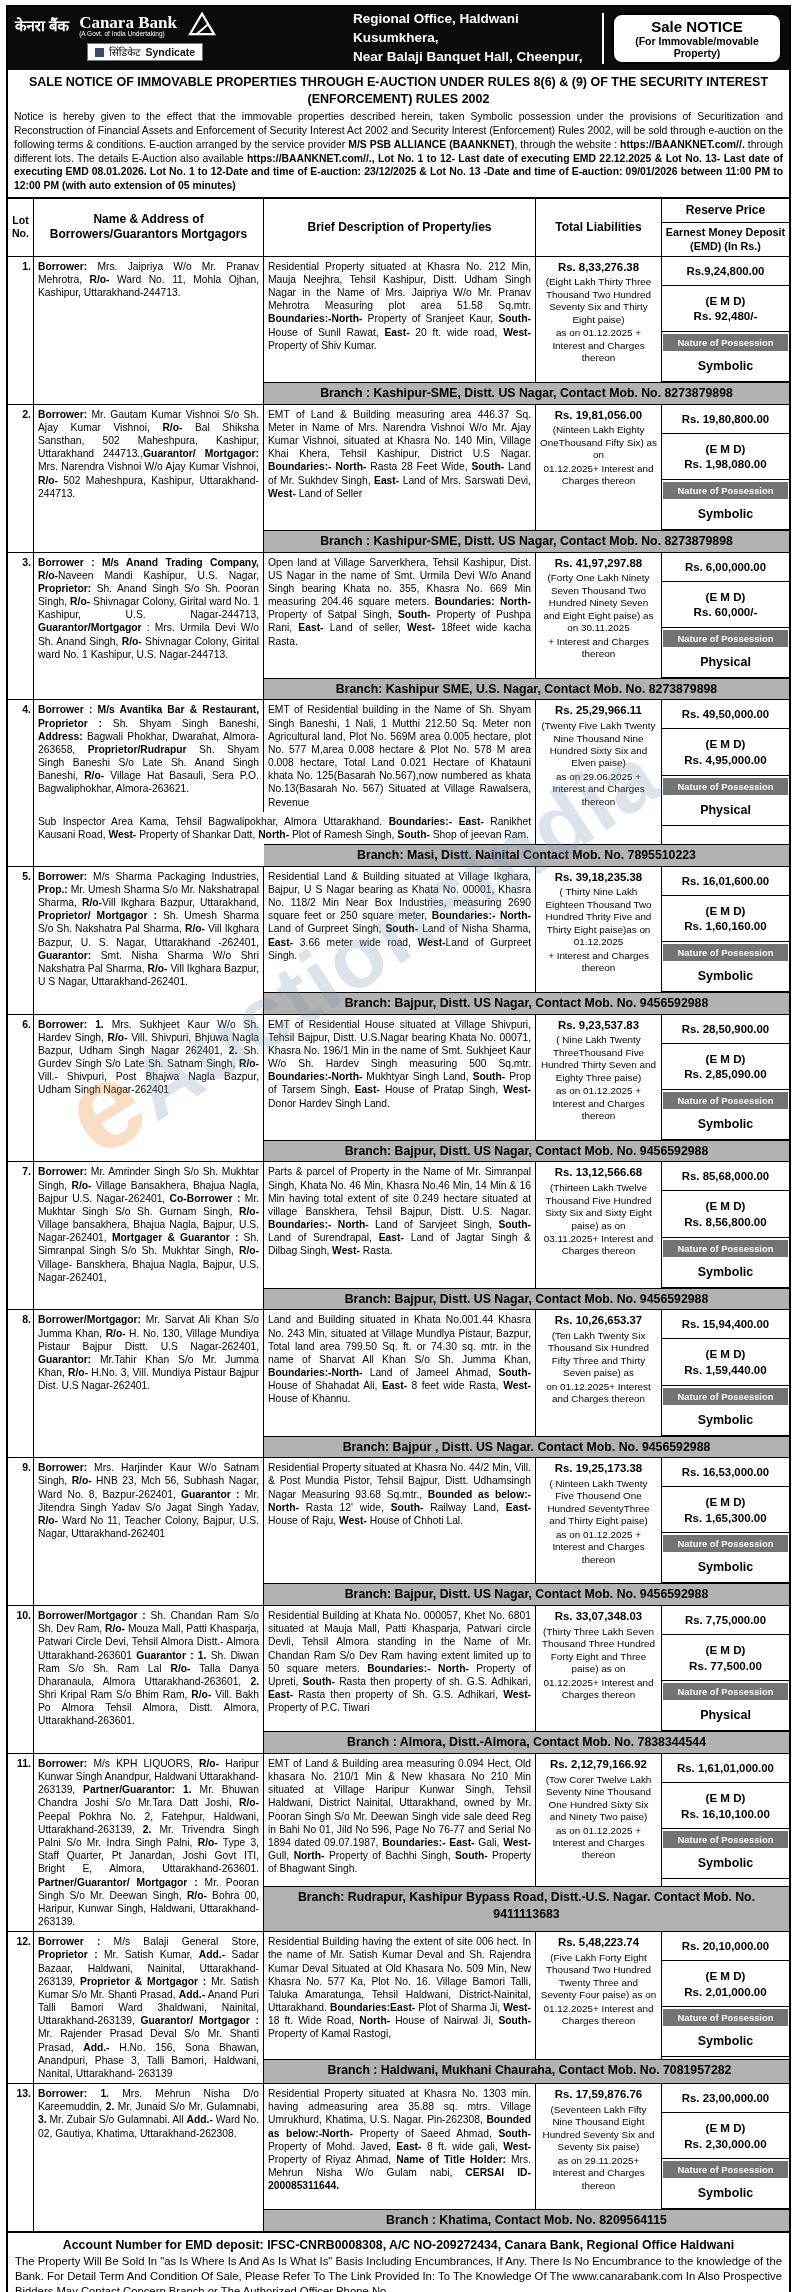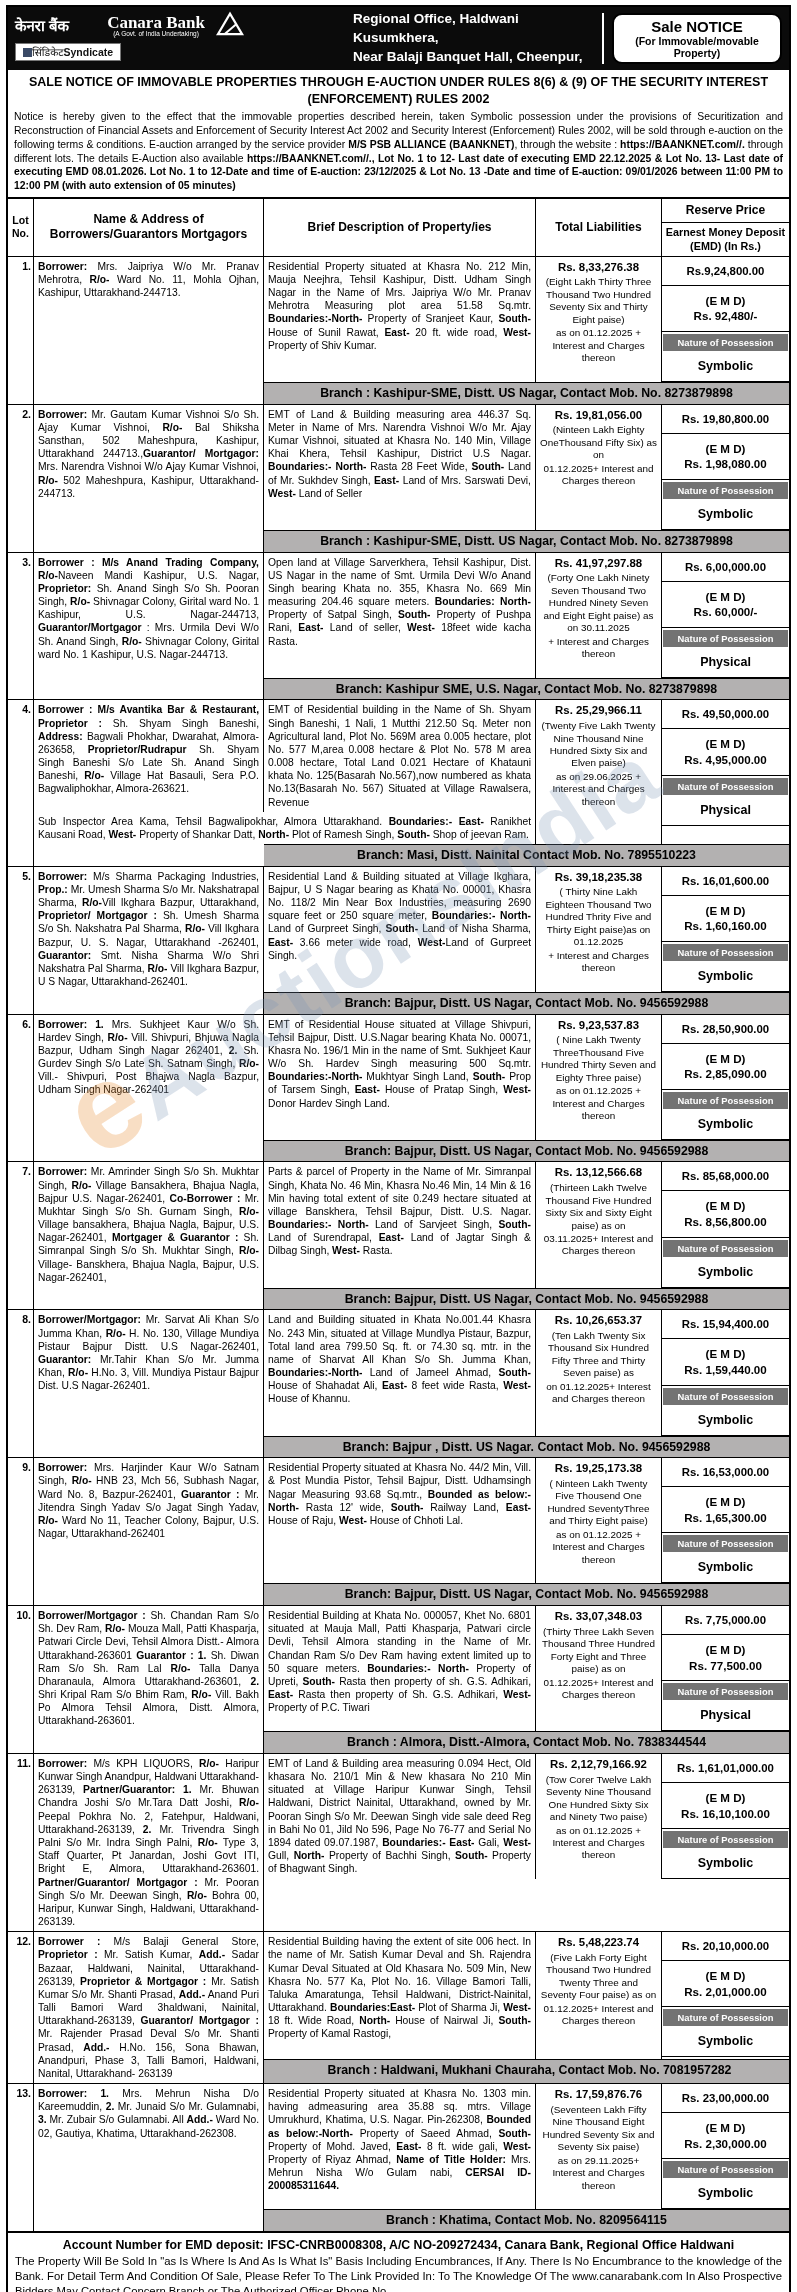--- a/index.html
+++ b/index.html
@@ -4,24 +4,24 @@
 <style>
   html,body{margin:0;padding:0;background:#fff;}
   body{width:797px;font-family:"Liberation Sans","DejaVu Sans",sans-serif;color:#000;}
   .page{margin:5px 6px;border:2px solid #000;position:relative;overflow:hidden;background:#fff;}
 
   
   .masthead{background:#0b0b0b;color:#fff;display:flex;align-items:stretch;padding:3px 5px;gap:6px;}
   .logo-block{width:330px;display:flex;flex-direction:column;gap:2px;padding:1px 2px;}
   .logo-row{display:flex;align-items:center;gap:10px;}
   .bank-hindi{font-weight:bold;font-size:15px;line-height:1.05;text-align:center;}
-  .bank-en{font-weight:bold;font-size:17px;line-height:1;font-family:"Liberation Serif","DejaVu Serif",serif;text-align:center;margin-left:28px;}
+  .bank-en{font-weight:bold;font-size:17px;line-height:1;font-family:"Liberation Serif","DejaVu Serif",serif;}
   .bank-en small{font-size:6.5px;font-weight:normal;display:block;font-family:"Liberation Sans",sans-serif;}
   .tri{flex:0 0 auto;}
-  .syn-chip{background:#fff;color:#111;font-size:10.5px;padding:1px 7px;width:max-content;display:flex;align-items:center;border:1px solid #777;}
+  .syn-chip{background:#fff;color:#111;font-size:10.5px;padding:1px 7px;width:max-content;margin-left:72px;display:flex;gap:5px;align-items:center;border:1px solid #777;}
   .syn-sq{width:9px;height:9px;background:#3a4a66;display:inline-block;}
   .syn-hi{font-size:10.5px;}
   .syn-en{font-weight:bold;}
   .office{flex:1;text-align:left;font-weight:bold;font-size:13.5px;line-height:1.4;align-self:center;}
   .mast-divider{width:2px;background:#fff;margin:3px 0;}
   .sale-box{width:158px;background:#fff;color:#000;border-radius:10px;text-align:center;align-self:center;padding:3px 4px;border:2px solid #000;margin:2px;}
   .sale-box .t1{font-weight:bold;font-size:15px;}
   .sale-box .t2{font-weight:bold;font-size:10.5px;line-height:1.15;}
 
   
@@ -334,20 +334,21 @@
           </div>
           <div class="rstack" style="grid-row: 1;">
             <div class="reserve">Rs. 1,61,01,000.00</div>
             <div class="emd">
               <div class="">(E M D)</div>
               <div class="">Rs. 16,10,100.00</div>
             </div>
             <div class="nop">Nature of Possession</div>
             <div class="poss">Symbolic</div>
           </div>
+          <div class="branch" style="grid-row: 2;">Branch: Rudrapur, Kashipur Bypass Road, Distt.-U.S. Nagar. Contact Mob. No. 9411113683</div>
         </div>
         <div class="lot-row grid-cols">
           <div class="cell lotno" style="grid-row: 1 / span 2;">12.</div>
           <div class="cell borrower" style="grid-row: 1 / span 2;"><b>Borrower :</b> M/s Balaji General Store, <b>Proprietor :</b> Mr. Satish Kumar, <b>Add.-</b> Sadar Bazaar, Haldwani, Nainital, Uttarakhand-263139, <b>Proprietor &amp; Mortgagor :</b> Mr. Satish Kumar S/o Mr. Shanti Prasad, <b>Add.-</b> Anand Puri Talli Bamori Ward 3haldwani, Nainital, Uttarakhand-263139, <b>Guarantor/ Mortgagor :</b> Mr. Rajender Prasad Deval S/o Mr. Shanti Prasad, <b>Add.-</b> H.No. 156, Sona Bhawan, Anandpuri, Phase 3, Talli Bamori, Haldwani, Nanital, Uttarakhand- 263139</div>
           <div class="cell desc">Residential Building having the extent of site 006 hect. In the name of Mr. Satish Kumar Deval and Sh. Rajendra Kumar Deval Situated at Old Khasara No. 509 Min, New Khasra No. 577 Ka, Plot No. 16. Village Bamori Talli, Taluka Amaratunga, Tehsil Haldwani, District-Nainital, Uttarakhand. <b>Boundaries:East-</b> Plot of Sharma Ji, <b>West-</b> 18 ft. Wide Road, <b>North-</b> House of Nairwal Ji, <b>South-</b> Property of Kamal Rastogi,</div>
           <div class="cell liab" style="grid-row: 1;">
             <div class="amt">Rs. 5,48,223.74</div>
             <div class="words">(Five Lakh Forty Eight Thousand Two Hundred Twenty Three and Seventy Four paise) as on</div>
             <div class="asof">01.12.2025+ Interest and Charges thereon</div>
           </div>

